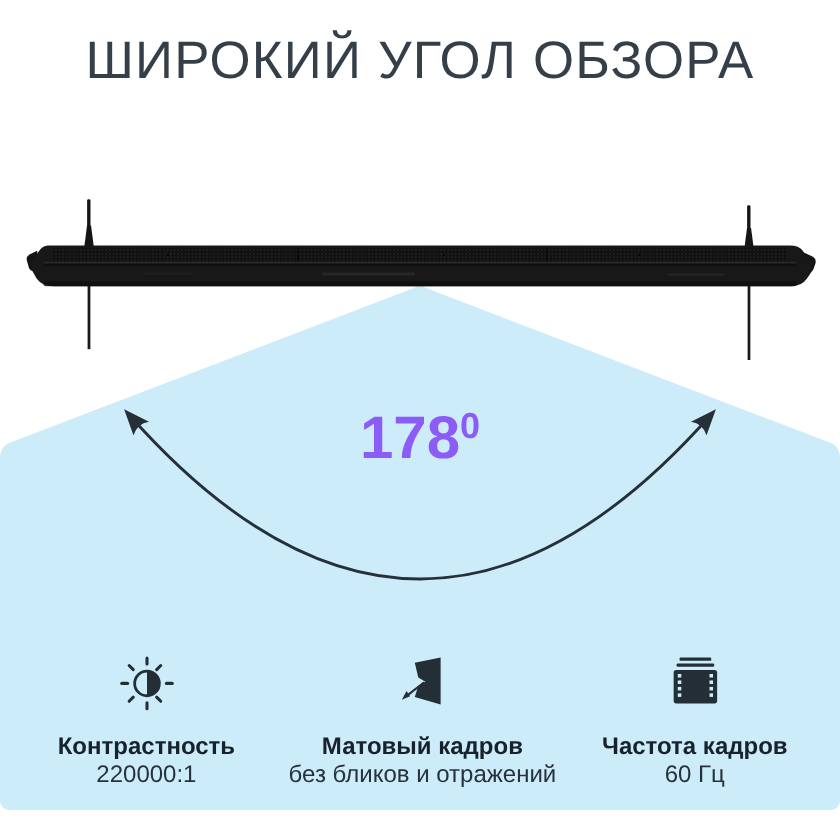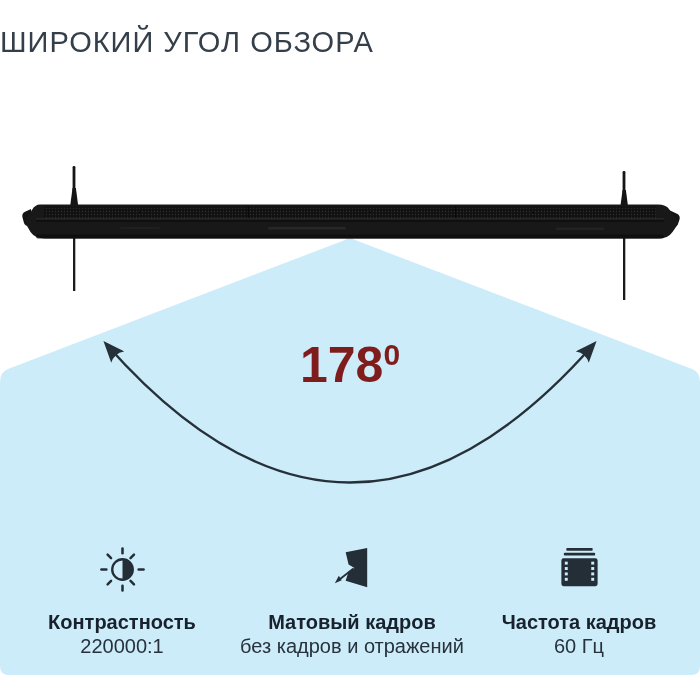--- a/index.html
+++ b/index.html
@@ -4,26 +4,26 @@
 <style>
   html,body { margin:0; padding:0; background:#ffffff; }
   .stage {
     position:relative; width:700px; height:700px; overflow:hidden;
     background:#ffffff;
     font-family:"Liberation Sans", sans-serif;
   }
   .scene { position:absolute; left:0; top:0; width:700px; height:700px; }
   .title {
     position:absolute; top:26px; left:0; width:700px; margin:0;
-    text-align:left; font-size:29px; font-weight:400; letter-spacing:1px;
+    text-align:center; font-size:44px; font-weight:400; letter-spacing:1px;
     color:#353f49;
   }
   .angle-label {
     position:absolute; top:340px; left:0; width:700px;
-    text-align:center; font-weight:bold; font-size:50px; color:#7f1d1d;
+    text-align:center; font-weight:bold; font-size:50px; color:#8b5cf6;
     line-height:1;
   }
   .angle-label .sup { font-size:30px; vertical-align:17px; }
   .features { position:absolute; left:0; top:0; width:608px; height:700px; }
   .feature { position:absolute; top:546px; width:270px; text-align:center; transform:translateX(-50%); }
   .feature-1 { left:122px; }
   .feature-2 { left:352px; }
   .feature-3 { left:579px; }
   .f-icon { display:block; width:47px; height:47px; margin:0 auto 18px auto; }
   .f-label { font-size:20px; font-weight:bold; color:#17222c; line-height:23px; }
@@ -114,21 +114,21 @@
       <div class="f-value">220000:1</div>
     </div>
 
     <div class="feature feature-2">
       <svg class="f-icon" viewBox="0 0 48 48" aria-hidden="true">
         <path d="M39,2 L39,42 L17,35.5 L20,26 L26,22.5 L20,19 L17,6.5 Z" fill="#242e37"></path>
         <line x1="25" y1="23" x2="11" y2="34" stroke="#242e37" stroke-width="1.8"></line>
         <polygon points="6,38 13,35 10,30.5" fill="#242e37"></polygon>
       </svg>
       <div class="f-label">Матовый кадров</div>
-      <div class="f-value">без кадров и отражений</div>
+      <div class="f-value">без бликов и отражений</div>
     </div>
 
     <div class="feature feature-3">
       <svg class="f-icon" viewBox="0 0 48 48" aria-hidden="true">
         <rect x="10.5" y="2" width="27" height="2.8" rx="1" fill="#242e37"></rect>
         <rect x="8" y="7" width="32" height="2.8" rx="1" fill="#242e37"></rect>
         <rect x="5.5" y="12.5" width="37" height="28.5" rx="2.2" fill="#242e37"></rect>
         <g fill="#cdecfa">
           <rect x="9" y="16" width="3" height="3"></rect>
           <rect x="9" y="21.5" width="3" height="3"></rect>

